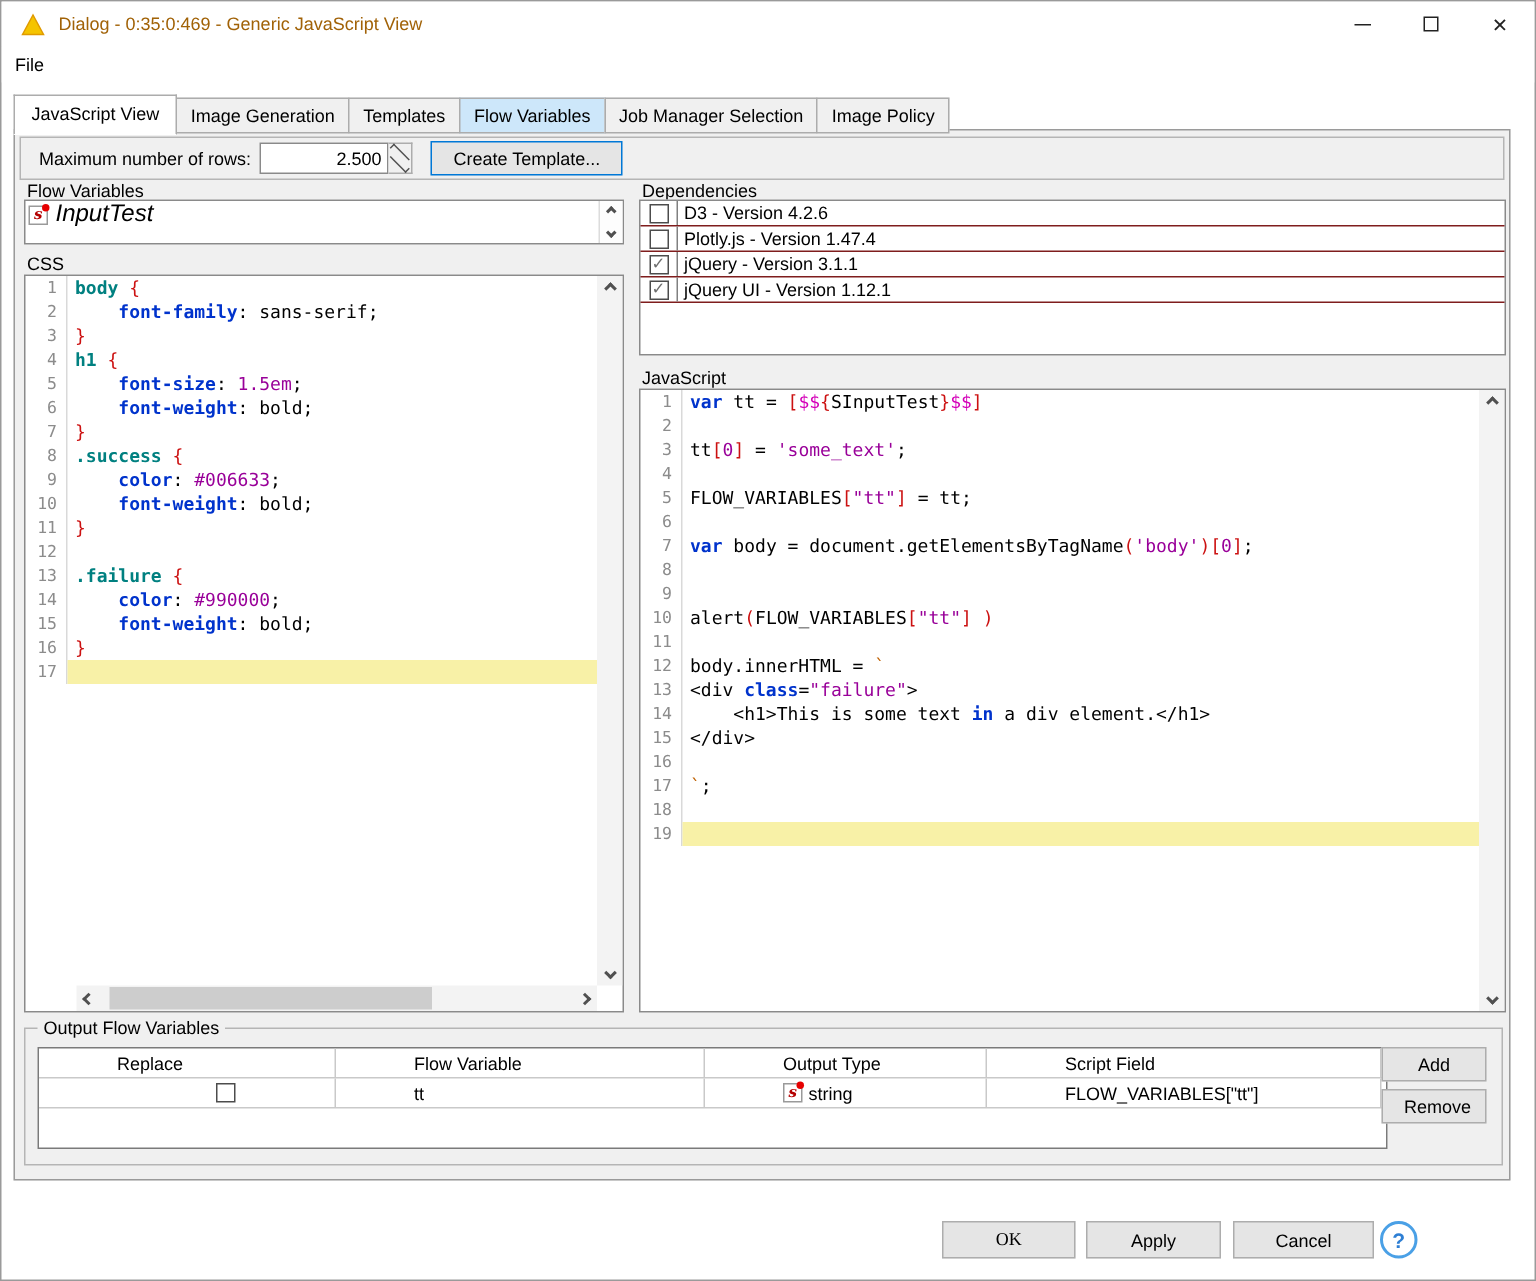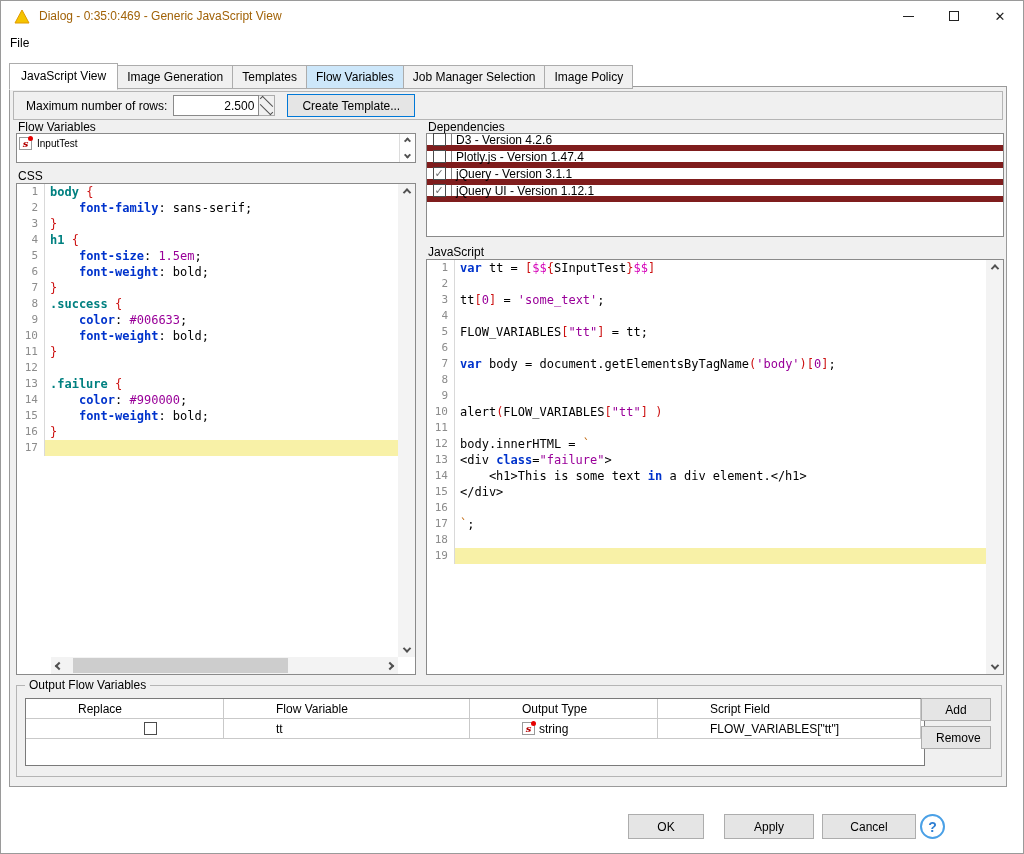--- a/index.html
+++ b/index.html
@@ -45,21 +45,21 @@
     font-family: "Liberation Sans", sans-serif; padding: 3px 14px; }
   .btn.focus { border-color: #0078d7; }
   .create-btn { margin-left: 12px; height: 23px; }
   
   .sec-label { position: absolute; font-size: 12px; color: #000; }
   
   .fv-list { position: absolute; left: 6px; top: 46px; width: 400px; height: 30px;
     background: #fff; border: 1px solid #8a8a8a; display: flex; }
   .fv-items { flex: 1; }
   .fv-item { display: flex; align-items: center; height: 18px; padding: 1px 2px; }
-  .fv-label { margin-left: 5px; font-size: 10px; }
+  .fv-label { margin-left: 5px; font-size: 16px; font-style: italic; }
   .var-icon { position: relative; width: 13px; height: 13px; border: 1px solid #9a9a9a;
     background: #fff; display: inline-flex; align-items: flex-end; justify-content: center; flex: none; }
   .var-icon .s { font-family: "DejaVu Serif", serif; font-style: italic; font-weight: bold;
     font-size: 10px; line-height: 11px; color: #b40000; }
   .var-icon .dot { position: absolute; top: -2px; right: -2px; width: 5px; height: 5px;
     border-radius: 50%; background: #e60000; }
   .vscroll-mini { width: 16px; border-left: 1px solid #dcdcdc; display: flex; flex-direction: column;
     justify-content: space-between; align-items: center; padding: 3px 0; background: #fdfdfd; }
   
   .chev { width: 6px; height: 6px; border-left: 2px solid #505050; border-top: 2px solid #505050; display: inline-block; }
@@ -91,21 +91,21 @@
   .editor-js .vscroll { bottom: 0; }
   .editor-css .vscroll { bottom: 17px; }
   .hscroll { position: absolute; left: 34px; right: 17px; bottom: 0; height: 17px; background: #f3f3f3;
     display: flex; align-items: center; }
   .hscroll .thumb { position: absolute; left: 22px; width: 62%; top: 1px; bottom: 1px; background: #cdcdcd; }
   .hscroll .chev.left { margin-left: 5px; }
   .hscroll .chev.right { position: absolute; right: 5px; }
   
   .dep-box { position: absolute; left: 416px; top: 46px; width: 578px; height: 104px;
     background: #fff; border: 1px solid #8a8a8a; }
-  .dep-row { display: flex; align-items: center; height: 17px; border-bottom: 6px solid #7f1d1d; }
+  .dep-row { display: flex; align-items: center; height: 17px; border-bottom: 1px solid #7f1d1d; }
   .dep-check-cell { width: 25px; flex: none; display: flex; align-items: center; justify-content: center;
     align-self: stretch; border-right: 1px solid #808080; }
   .checkbox { width: 13px; height: 13px; border: 1px solid #4c4c4c; background: #fff;
     display: flex; align-items: center; justify-content: center; font-size: 11px; color: #6e6e6e; line-height: 1; }
   .dep-label { padding-left: 4px; font-size: 12px; }
   
   .group { position: absolute; left: 6px; top: 598px; width: 986px; height: 92px;
     border: 1px solid #b5b5b5; }
   .group-title { position: absolute; top: -8px; left: 8px; background: #f0f0f0; padding: 0 4px; font-size: 12px; }
   .ot-table { position: absolute; left: 8px; top: 12px; width: 900px; height: 68px;
@@ -422,20 +422,20 @@
               <div class="ot-cell col-3">FLOW_VARIABLES["tt"]</div>
               <div class="ot-cell col-4">tt</div>
             </div>
           </div>
       </div>
       <button class="btn side-btn" style="top:12px;">Add</button>
       <button class="btn side-btn" style="top:40px;">Remove</button>
     </div>
   </div>
 
-  <button class="btn footer-btn" style="left:627px; width:76px;">OK</button>
+  <button class="btn footer-btn" style="left:627px; width:89px;font-family:Liberation Serif, serif;">OK</button>
   <button class="btn footer-btn" style="left:723px; width:90px;">Apply</button>
   <button class="btn footer-btn" style="left:821px; width:94px;">Cancel</button>
   <div class="help-btn">
       <span>?</span>
     </div>
 
 </div>
 
 </body></html>

